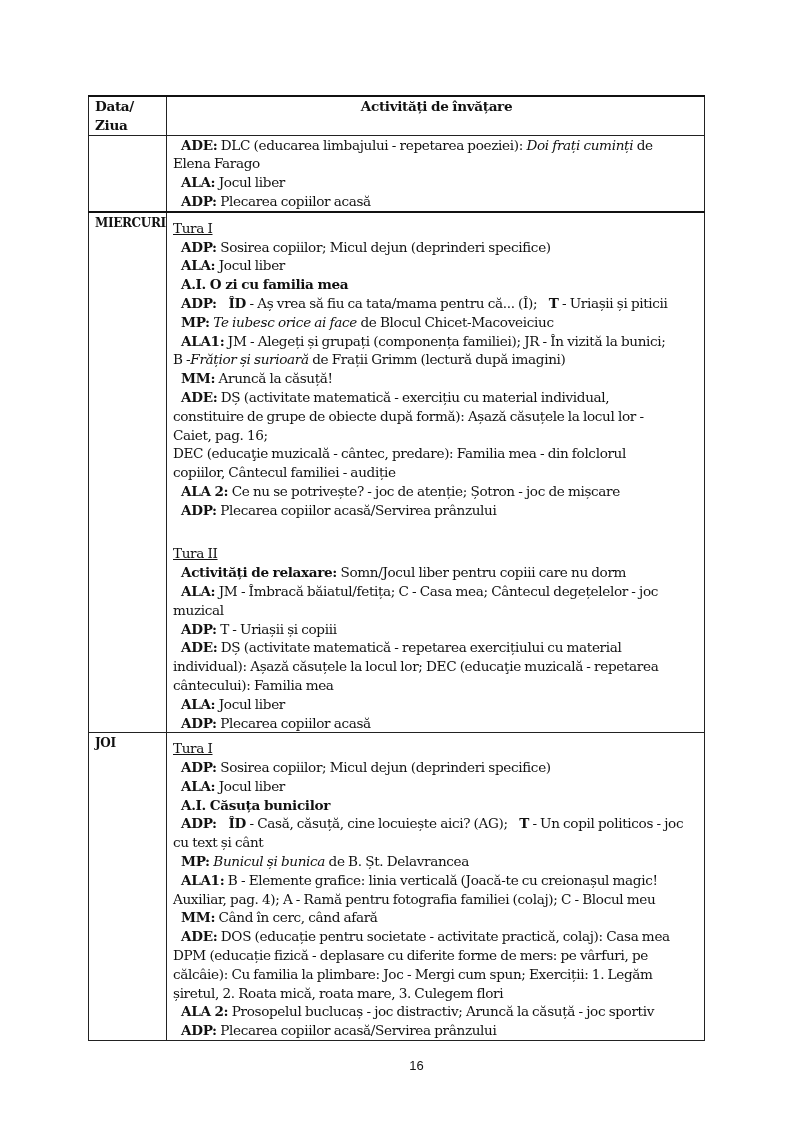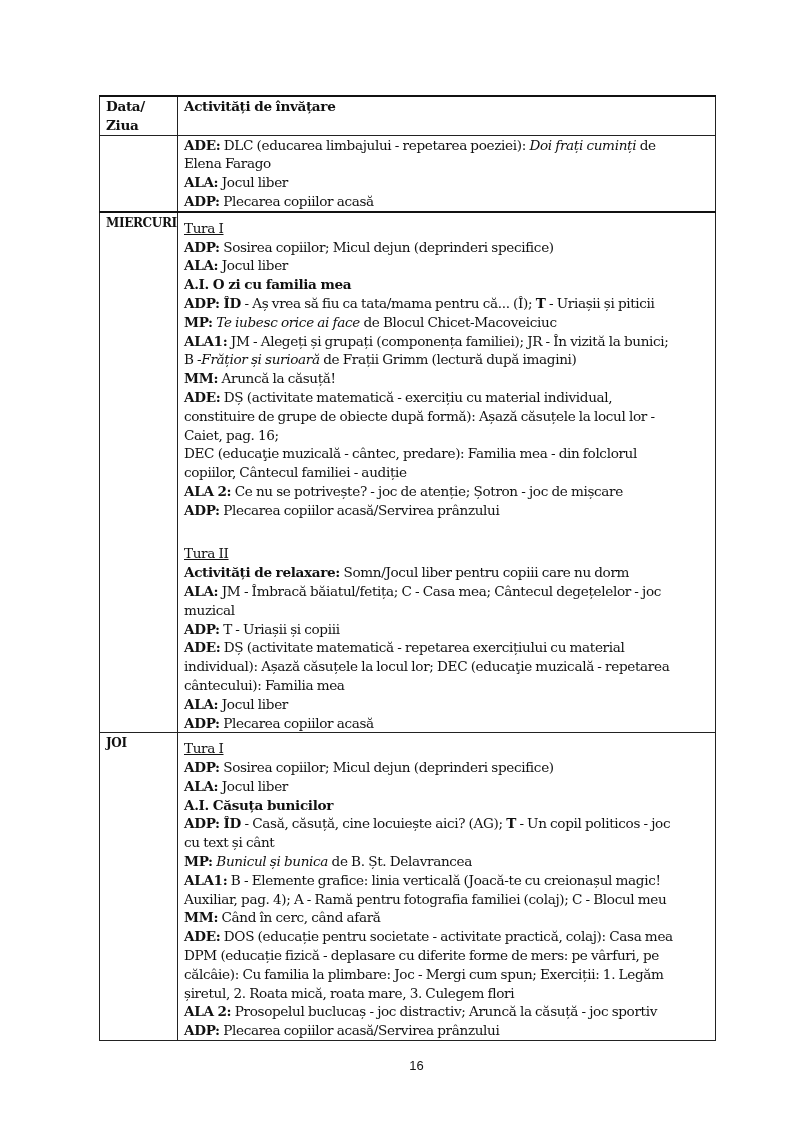--- a/index.html
+++ b/index.html
@@ -1,35 +1,35 @@
 <!DOCTYPE html>
 <html><head>
   <meta charset="utf-8">
   <style>
     html, body { margin: 0; padding: 0; background: #ffffff; }
     body { width: 793px; height: 1122px; position: relative; overflow: hidden;
            font-family: "DejaVu Serif", "Liberation Serif", serif; color: #111; }
     .page-table {
-      position: absolute; left: 99px; top: 95px; width: 617px;
+      position: absolute; left: 88px; top: 95px; width: 617px;
       border-collapse: collapse; table-layout: fixed;
       font-size: 13.6px; line-height: 18.8px;
     }
     .page-table td, .page-table th {
       border: 1px solid #222; vertical-align: top; padding: 0 4px 0 6px;
       text-align: left;
     }
     .page-table tr.header th { border-top: 2px solid #111; font-weight: bold; }
     .page-table tr.day-start td { border-top: 2px solid #111; }
     .page-table tr.day-thin td { border-top: 1px solid #333; }
     .col-day { width: 78px; }
-    th.col-act { text-align: left; }
+    th.col-act { text-align: center; }
     .day-label { font-weight: bold; font-size: 12px; }
     .line { display: block; white-space: normal; }
     .blank { display: block; height: 18.8px; }
-    .b { font-weight: bold; }
+    .b { font-weight: bold; margin-left: 8px; }
     .i { font-style: italic; }
     .u { text-decoration: underline; margin-top: 6px; }
     .page-number {
       position: absolute; top: 1058px; left: 0; width: 793px; text-align: center;
       font-family: "Liberation Sans", "DejaVu Sans", sans-serif; font-size: 13px; color: #111; padding-left: 20px;
     }
     
     .page-table { letter-spacing: -0.35px; word-spacing: -0.5px; }
   </style>
 </head>

